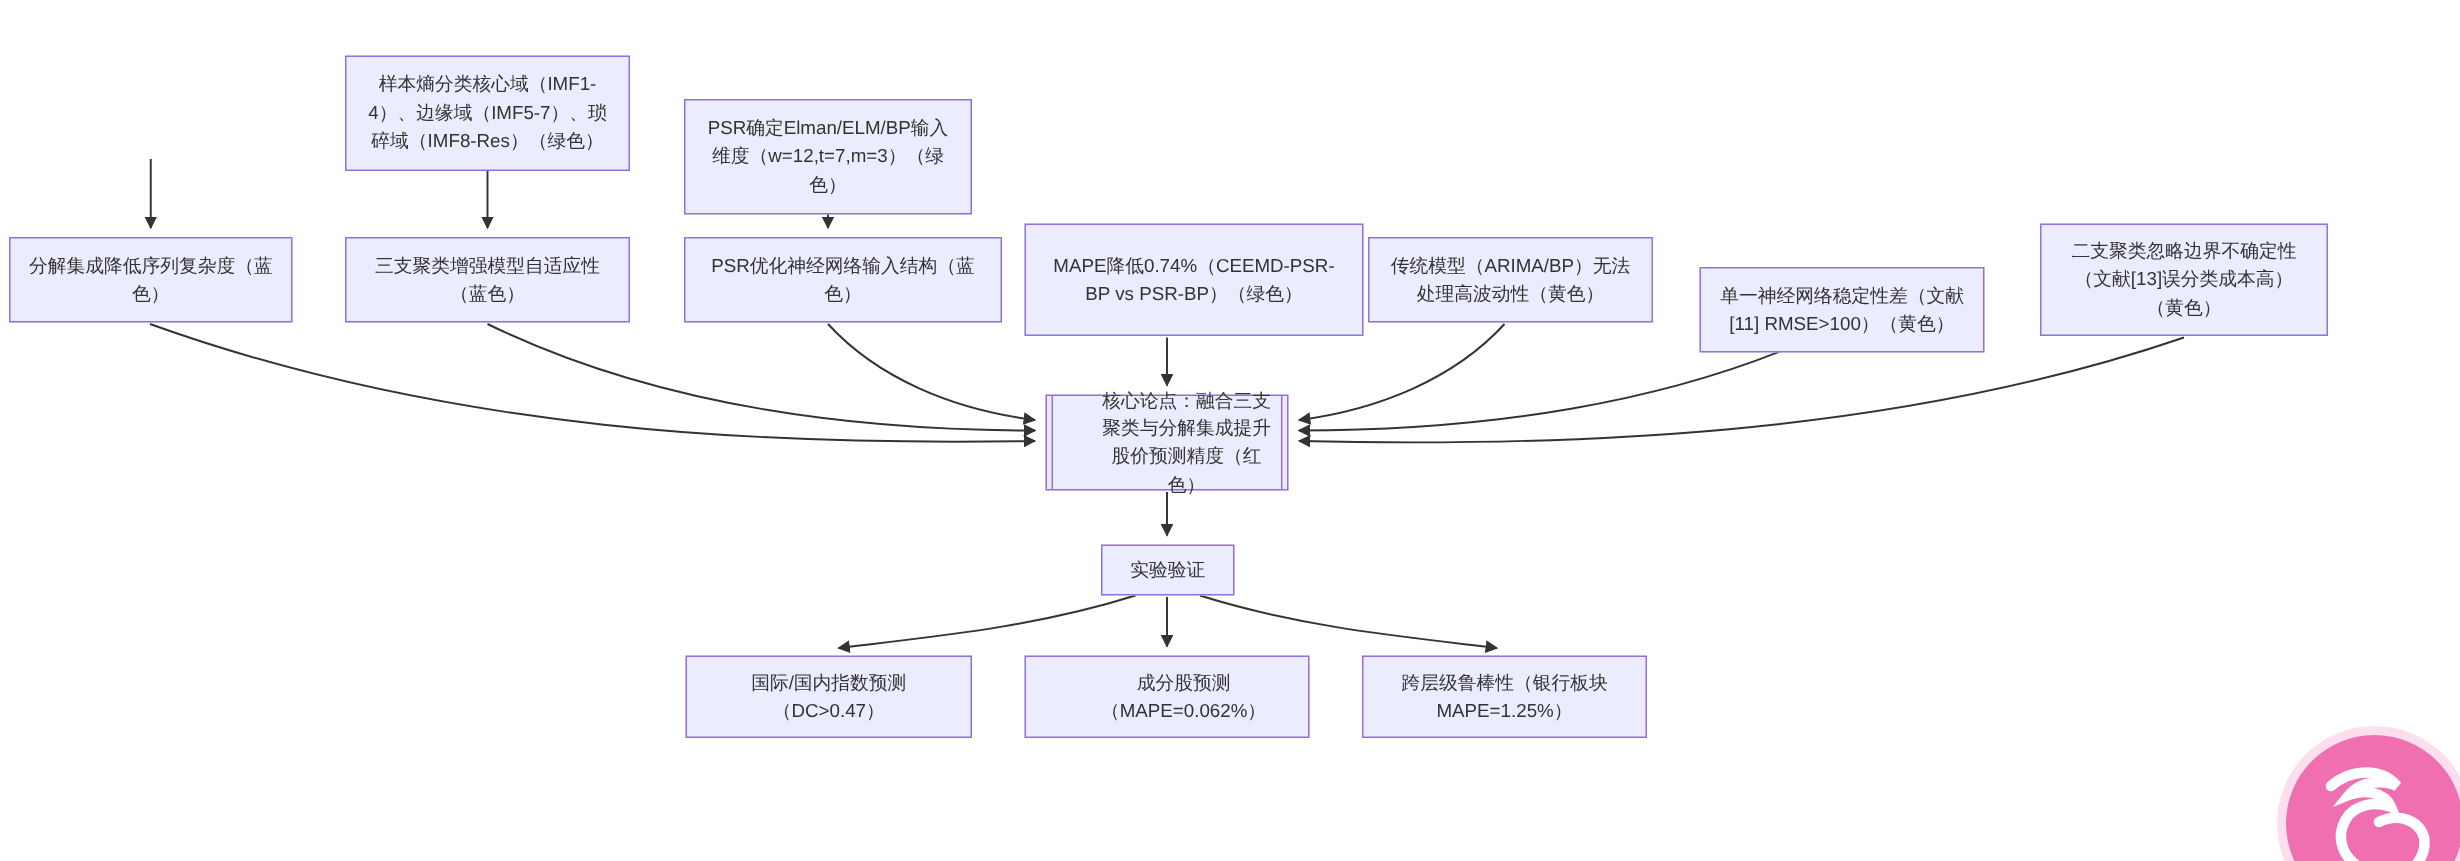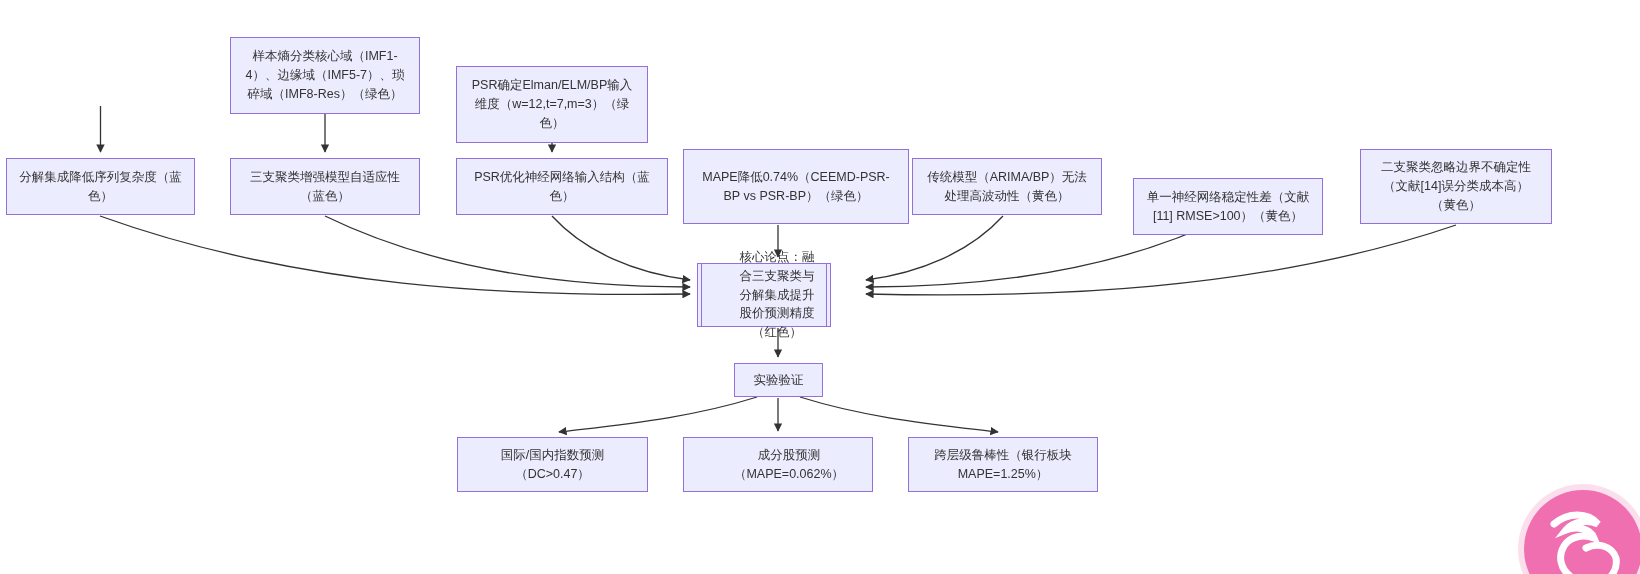--- a/index.html
+++ b/index.html
@@ -104,24 +104,24 @@
 
   <div class="node" style="left:912px;top:158px;width:190px;height:57px;">
     <span class="label">传统模型（ARIMA/BP）无法处理高波动性（黄色）</span>
   </div>
 
   <div class="node" style="left:1133px;top:158px;width:190px;height:57px;margin-top:20px;">
     <span class="label">单一神经网络稳定性差（文献[11] RMSE&gt;100）（黄色）</span>
   </div>
 
   <div class="node" style="left:1360px;top:149px;width:192px;height:75px;">
-    <span class="label">二支聚类忽略边界不确定性（文献[14]误分类成本高）（黄色）</span>
+    <span class="label">二支聚类忽略边界不确定性（文献[13]误分类成本高）（黄色）</span>
   </div>
 
-  <div class="node" style="left:697px;top:263px;width:134px;height:64px;padding-left:36px;">
+  <div class="node" style="left:697px;top:263px;width:162px;height:64px;padding-left:36px;">
     <div class="side-line left"></div>
     <div class="side-line right"></div>
     <span class="label">核心论点：融合三支聚类与分解集成提升股价预测精度（红色）</span>
   </div>
 
   <div class="node" style="left:734px;top:363px;width:89px;height:34px;">
     <span class="label">实验验证</span>
   </div>
 
   <div class="node" style="left:457px;top:437px;width:191px;height:55px;">

